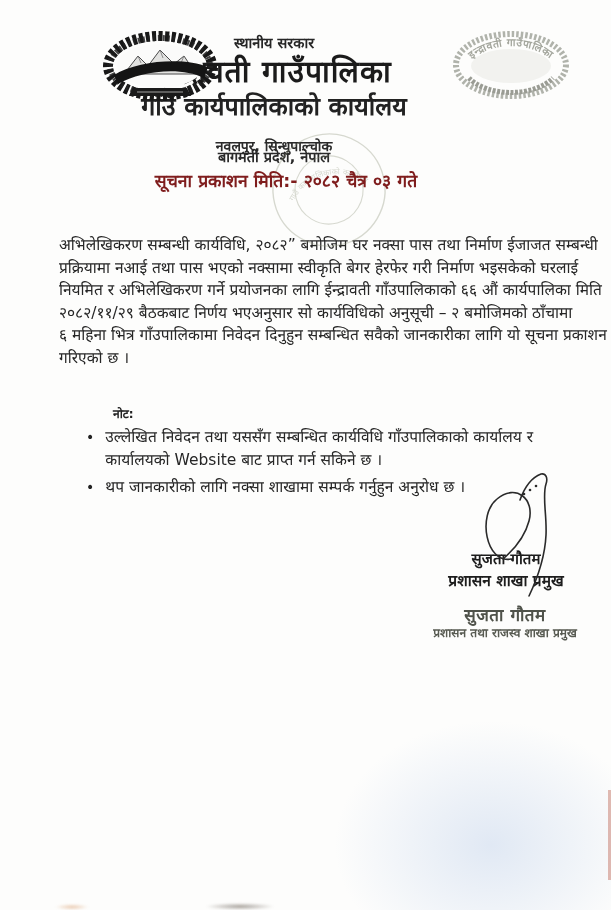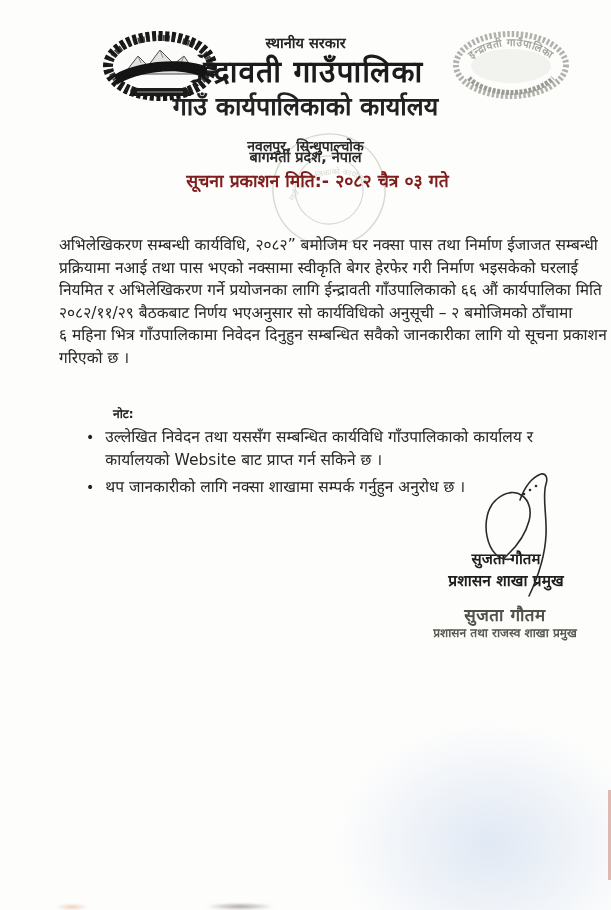--- a/index.html
+++ b/index.html
@@ -6,21 +6,21 @@
   .page {
     position:relative;
     width:611px; height:910px;
     margin:0 auto;
     background:#fdfdfc;
     overflow:hidden;
     font-family:"DejaVu Sans", sans-serif;
     color:#1f1f1f;
   }
   .abs { position:absolute; }
-  .centered { left:0; width:611px; text-align:center; }
+  .centered { left:0; width:548px; text-align:center; }
 
   .gov-line      { top:32px;  font-size:14.5px; font-weight:600; color:#262626; }
   .muni-name     { top:50px;  font-size:30px;   font-weight:700; letter-spacing:1px; color:#1b1b1b; }
   .office-name   { top:88px;  font-size:25px;   font-weight:600; color:#222; }
   .addr1         { top:112px; font-size:14px; font-weight:600; color:#2a2a2a;margin-top:24px; }
   .addr2         { top:146px; font-size:14.5px; font-weight:600; color:#2a2a2a; }
 
   .date-line     { top:168px; font-size:17.5px; font-weight:700; color:#7f1d1d; z-index:3;padding-left:12px; }
   .title-line    { top:193px; font-size:17.5px; font-weight:700; color:#1a1a1a; z-index:3; }
 

